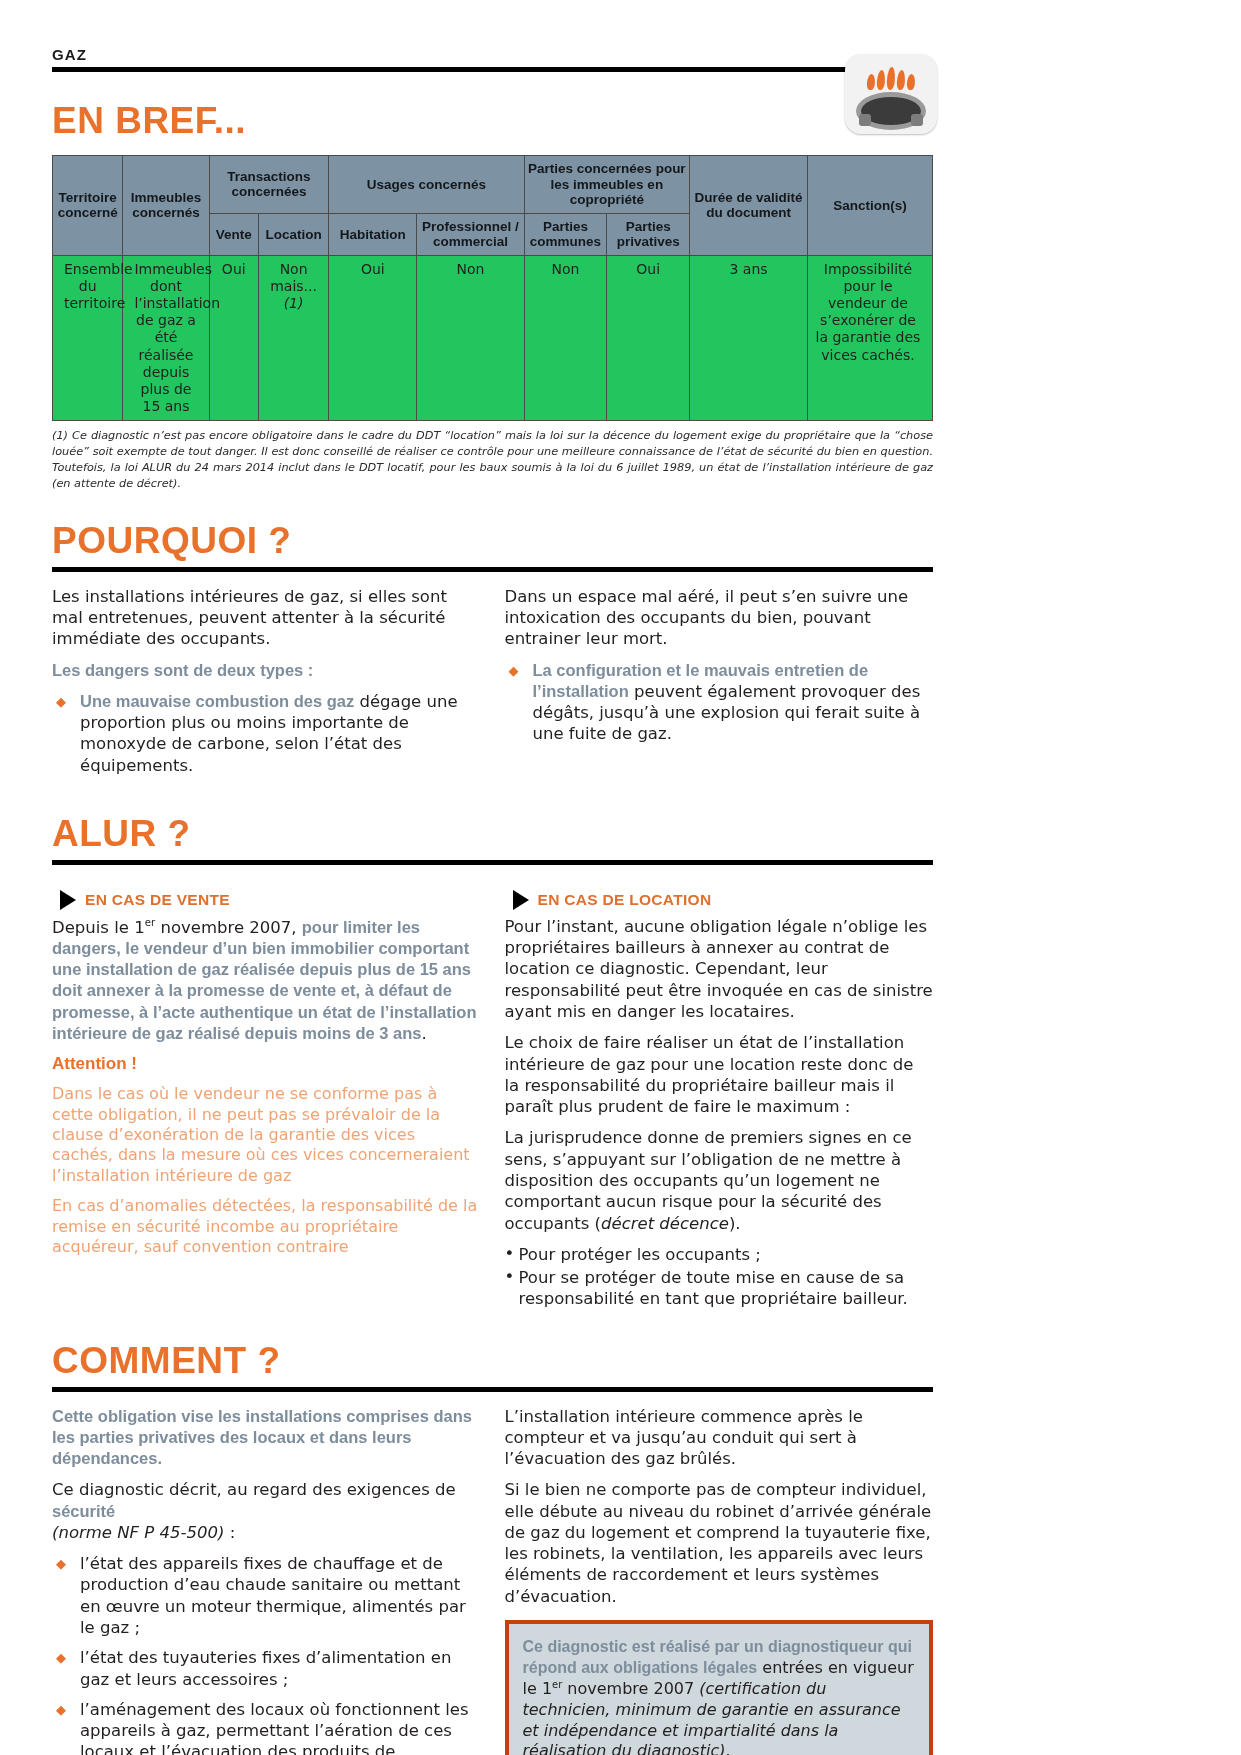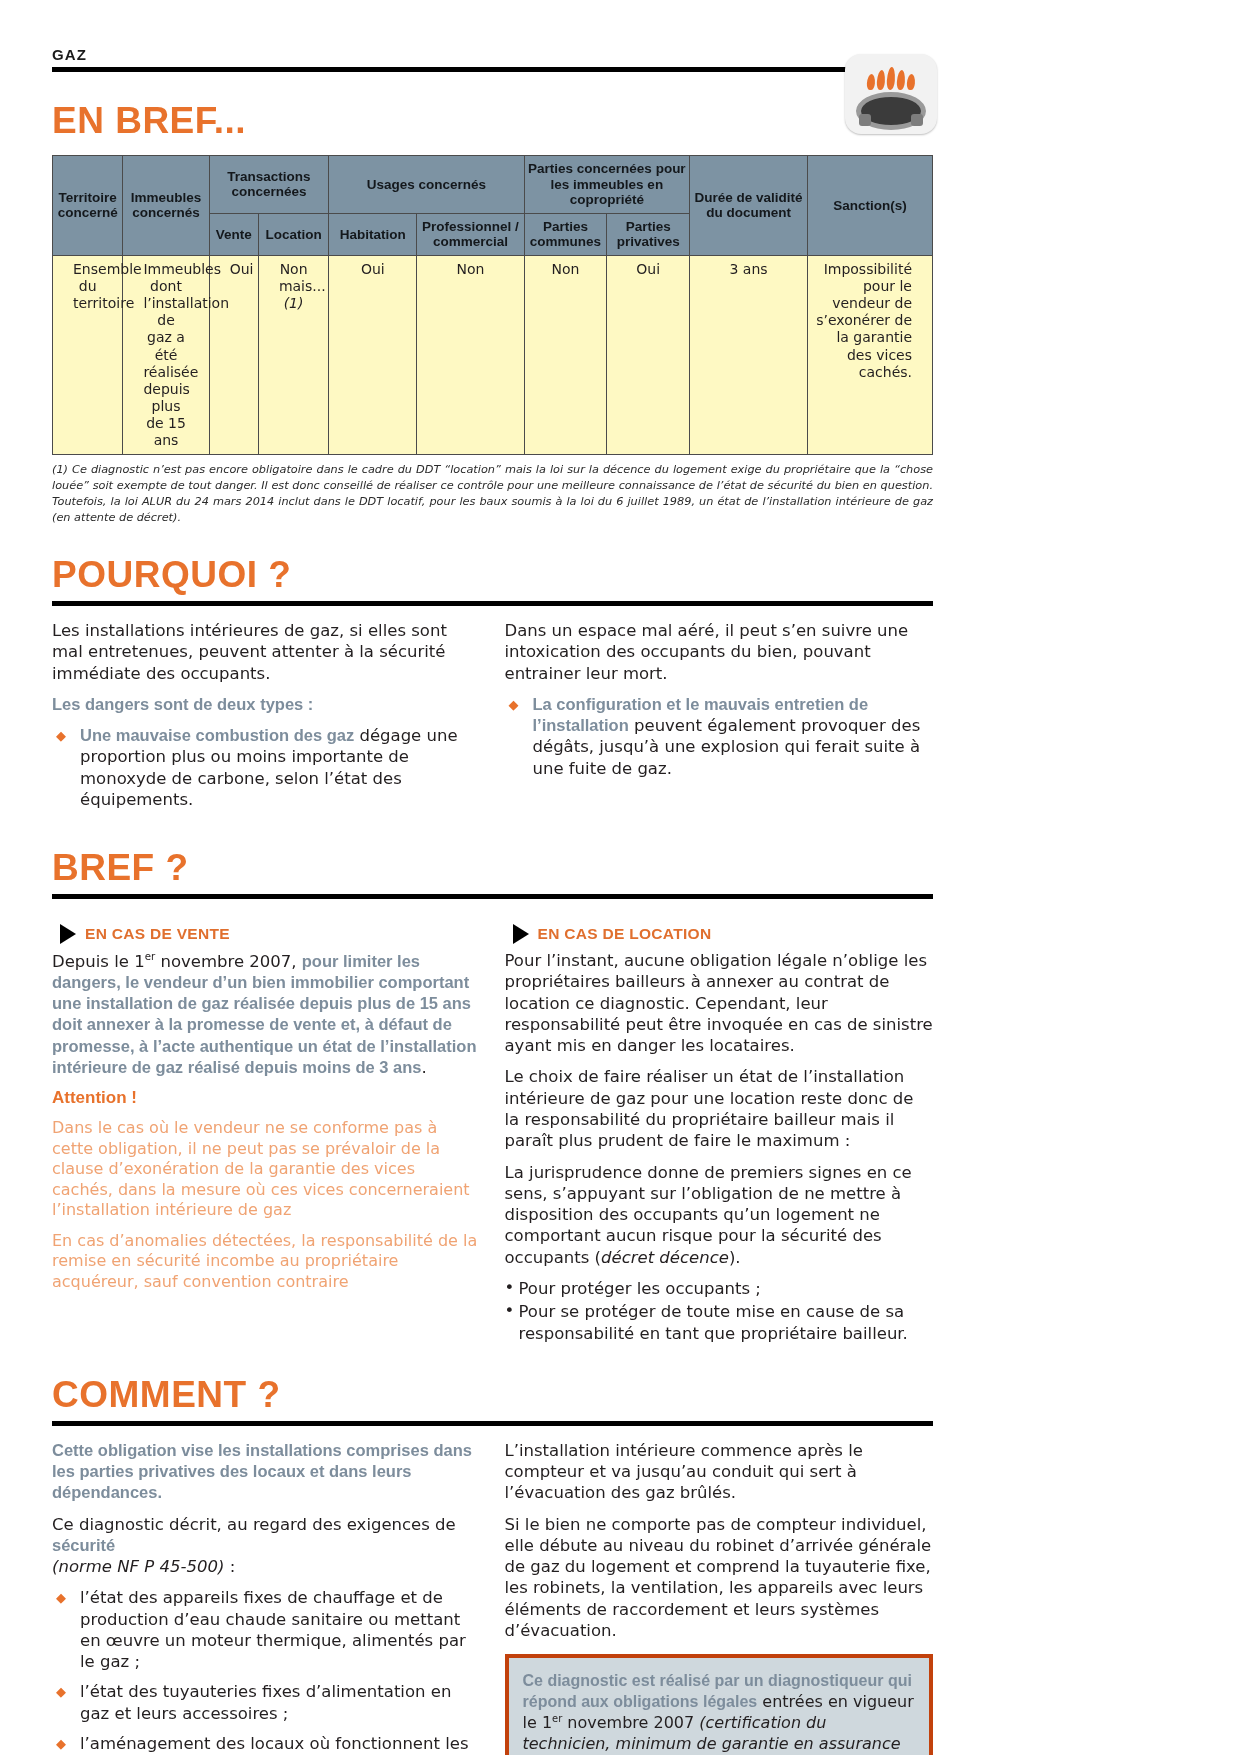--- a/index.html
+++ b/index.html
@@ -104,31 +104,31 @@
   }
   table.bref th{
     background:#7d93a3;
     color:#14181c;
     font-weight:bold;
     font-size:13.5px;
     line-height:1.16;
     padding:5px 3px;
   }
   table.bref td{
-    background:#fef9c3;
+    background:#22c55e;
     font-family:"DejaVu Sans", sans-serif;
     font-weight:normal;
     font-size:14px;
     line-height:1.22;
     color:#231f20;
-    padding:5px 20px;
+    padding:5px 11px;
     vertical-align:top;
     height:105px;
   }
-  table.bref td.left{text-align:right;padding-left:7px;}
+  table.bref td.left{text-align:center;padding-left:7px;}
   table.bref td .sub{font-style:italic;}
 
   .footnote{
     margin-top:7px;
     font-family:"DejaVu Sans", sans-serif;
     font-style:italic;
     font-size:11.3px;
     line-height:1.42;
     color:#2b2b2b;
     text-align:justify;
@@ -359,21 +359,21 @@
           <li>
             <span class="dia">◆</span>
             <span class="slate-bold">La configuration et le mauvais entretien de l’installation</span><span> peuvent également provoquer des dégâts, jusqu’à une explosion qui ferait suite à une fuite de gaz.</span>
           </li>
         </ul>
       </div>
     </div>
   </div>
 
   <div class="section">
-    <h2 class="section-title">BREF ?</h2>
+    <h2 class="section-title">ALUR ?</h2>
     <div class="rule-black"></div>
 
     <div class="cols">
       <div class="col">
         <div class="sub-head">
           <span class="tri"></span>
           <span class="sub-head-label">EN CAS DE VENTE</span>
         </div>
         <p class="body-text"><span>Depuis le 1</span><sup>er</sup><span> novembre 2007, </span><span class="slate-bold">pour limiter les dangers, le vendeur d’un bien immobilier comportant une installation de gaz réalisée depuis plus de 15 ans doit annexer à la promesse de vente et, à défaut de promesse, à l’acte authentique un état de l’installation intérieure de gaz réalisé depuis moins de 3 ans</span><span>.</span></p>
 

